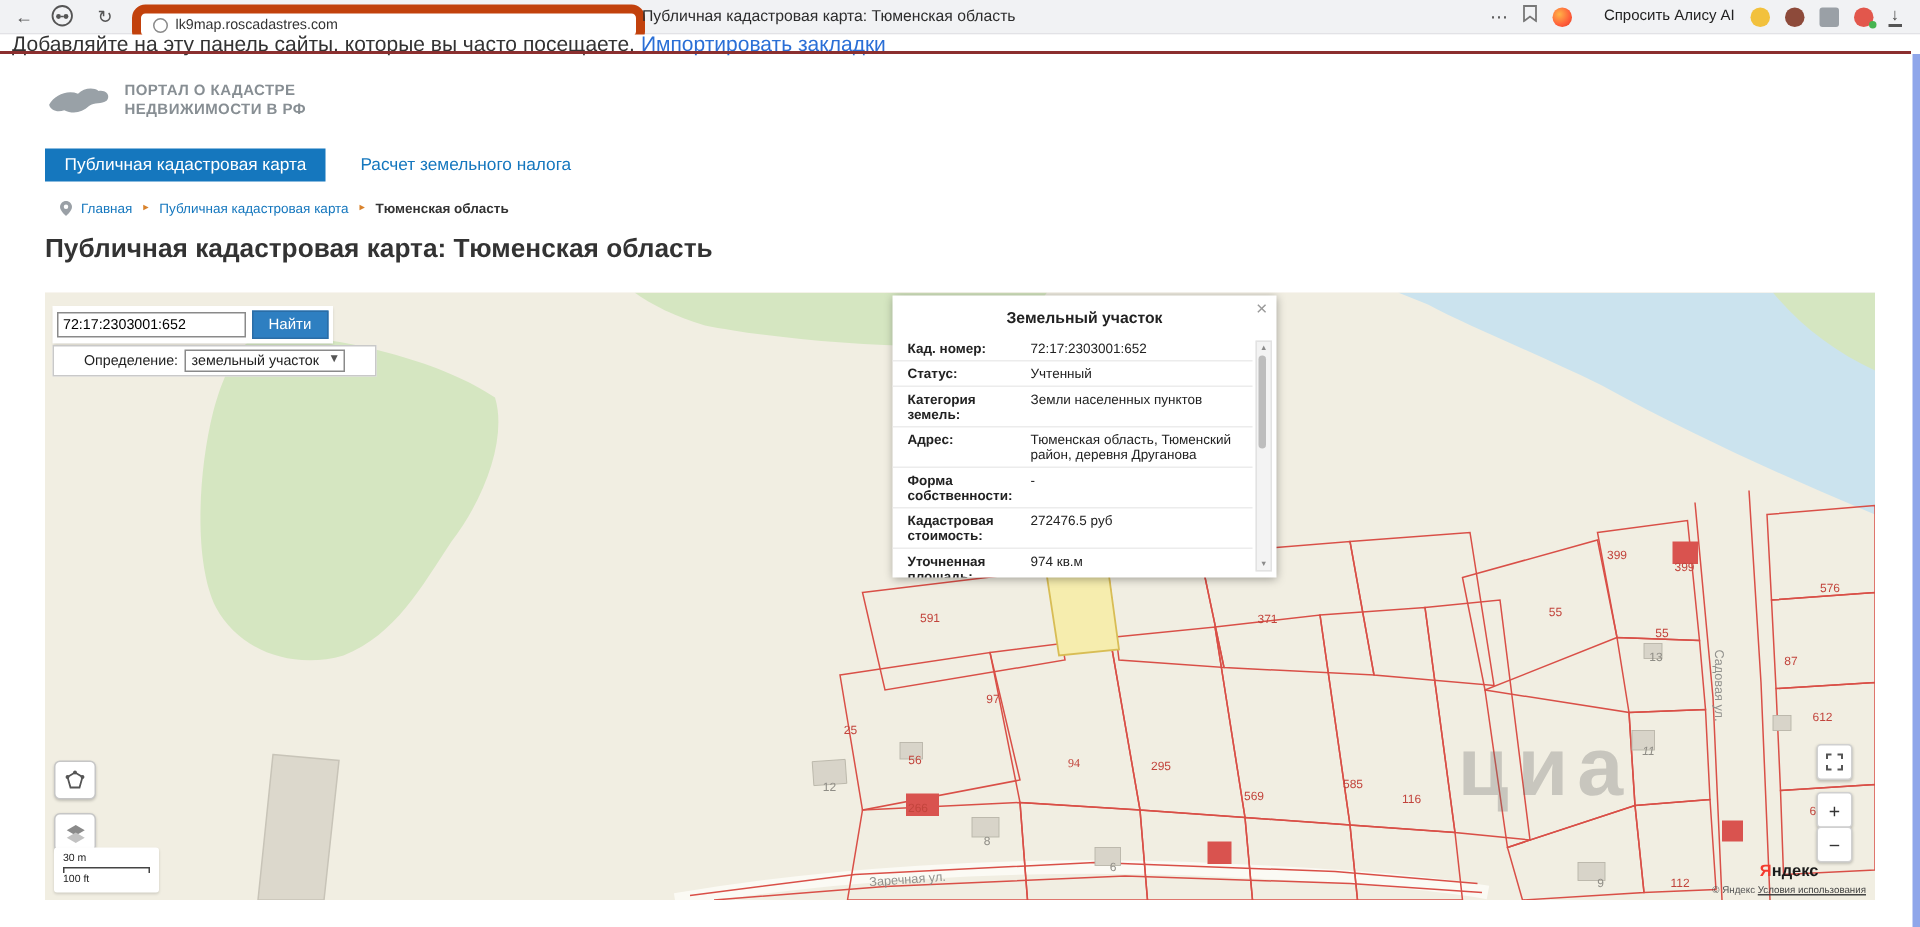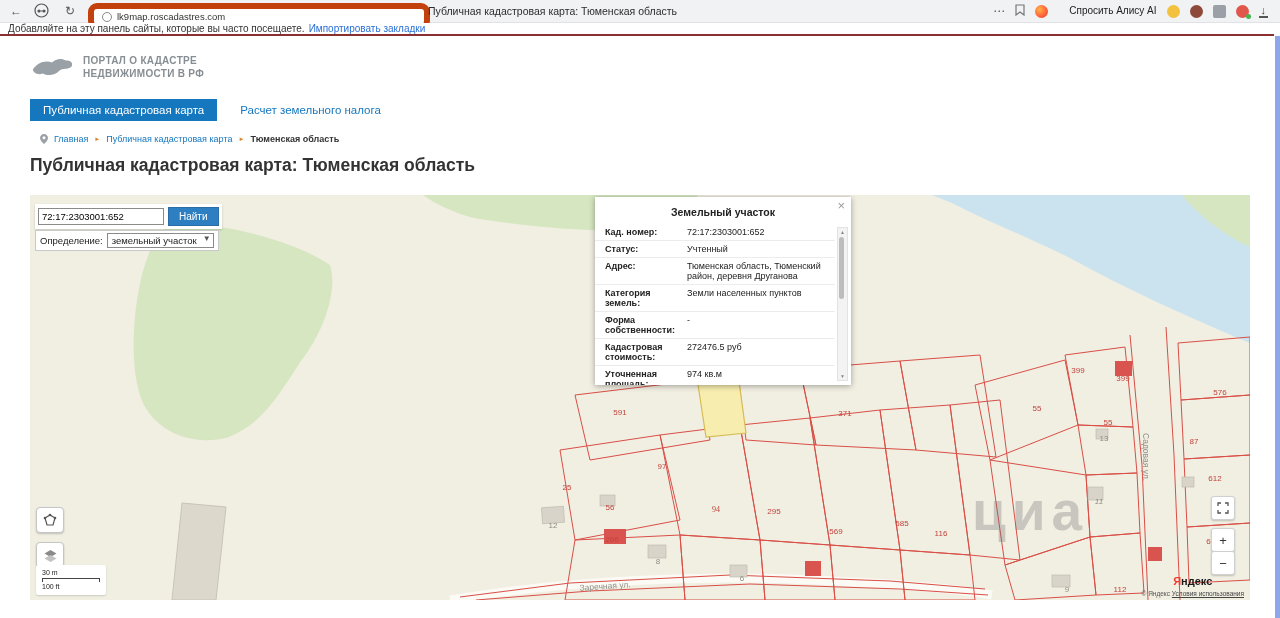--- a/index.html
+++ b/index.html
@@ -25,21 +25,21 @@
   .ext{width:13px;height:13px;border-radius:50%;display:inline-block;cursor:pointer;position:relative}
   .e1{background:#f2c13d}
   .e2{background:#8d4a3a}
   .e3{background:#9aa0a6;border-radius:2px}
   .e4{background:#e2574c}
   .e4::after{content:"";position:absolute;right:-2px;bottom:-1px;width:5px;height:5px;border-radius:50%;background:#46b450}
   .dl{position:relative;font-size:11px;color:#444;line-height:11px;border-bottom:2px solid #555;padding:0 2px;cursor:pointer}
 
   
   .bookmarks{position:absolute;top:23px;left:0;right:0;height:11px;background:#fff;
-             font-size:10px;color:#333;display:flex;align-items:center;gap:4px;padding-left:8px}
+             font-size:14px;color:#333;display:flex;align-items:center;gap:4px;padding-left:8px}
   .bookmarks a{color:#2a6fd6;text-decoration:none;cursor:pointer}
   .red-line{position:absolute;top:34px;left:0;right:6px;height:2px;background:#8b2f2f}
 
   
   .page-scrollbar{position:absolute;right:0;top:36px;bottom:0;width:5px;background:#8fa6ea;cursor:pointer}
 
   
   .logo{position:absolute;top:54px;left:30px;display:flex;align-items:center;gap:9px}
   .logo-text{font-size:10px;font-weight:bold;color:#878e93;line-height:1.3;letter-spacing:.3px}
   .tabs{position:absolute;top:99px;left:30px;display:flex;gap:10px;align-items:center}
@@ -62,21 +62,21 @@
   .street{color:#90908c;font-size:8.5px}
   .wm{font-size:55px;font-weight:bold;letter-spacing:6px;color:rgba(105,105,105,.30)}
 
   
   .search-panel{position:absolute;left:5px;top:9px;background:#fff;padding:3px;box-shadow:0 1px 2px rgba(0,0,0,.18);
                 display:flex;align-items:center}
   .search-panel input{width:118px;height:15px;border:1px solid #8a8a8a;font-size:9.5px;padding:0 3px;
                       font-family:"Liberation Sans",sans-serif}
   .search-panel button{height:19px;margin-left:4px;background:#2e7fc1;color:#fff;border:1px solid #2a6da6;
                        font-size:10px;padding:0 10px;cursor:pointer;font-family:"Liberation Sans",sans-serif}
-  .def-panel{position:absolute;left:5px;top:35px;background:#fff;border:1px solid #c9c9c9;padding:2px 4px;
+  .def-panel{position:absolute;left:5px;top:35px;background:#fff;border:1px solid #c9c9c9;padding:2px 20px;
              font-size:9.5px;display:flex;align-items:center;gap:4px}
   .def-select{border:1px solid #8a8a8a;background:#fff;padding:1px 16px 1px 4px;position:relative;cursor:pointer;white-space:nowrap}
   .def-select .arrow{position:absolute;right:2px;top:0;font-size:8px;color:#555}
 
   
   .popup{position:absolute;left:565px;top:2px;width:256px;height:188px;background:#fff;
          box-shadow:0 1px 6px rgba(0,0,0,.35);overflow:hidden;font-size:9px}
   .popup-title{text-align:center;font-weight:bold;font-size:10.5px;padding-top:9px}
   .popup-close{position:absolute;right:6px;top:1px;color:#9a9a9a;font-size:13px;cursor:pointer}
   .popup-rows{margin-top:6px;padding-right:16px}
@@ -293,26 +293,26 @@
     <div class="popup-rows">
         <div class="prow">
           <div class="plabel">Кад. номер:</div>
           <div class="pvalue">72:17:2303001:652</div>
         </div>
         <div class="prow">
           <div class="plabel">Статус:</div>
           <div class="pvalue">Учтенный</div>
         </div>
         <div class="prow">
+          <div class="plabel">Категория земель:</div>
+          <div class="pvalue">Земли населенных пунктов</div>
+        </div>
+        <div class="prow">
           <div class="plabel">Адрес:</div>
           <div class="pvalue">Тюменская область, Тюменский район, деревня Друганова</div>
-        </div>
-        <div class="prow">
-          <div class="plabel">Категория земель:</div>
-          <div class="pvalue">Земли населенных пунктов</div>
         </div>
         <div class="prow">
           <div class="plabel">Форма собственности:</div>
           <div class="pvalue">-</div>
         </div>
         <div class="prow">
           <div class="plabel">Кадастровая стоимость:</div>
           <div class="pvalue">272476.5 руб</div>
         </div>
         <div class="prow">

